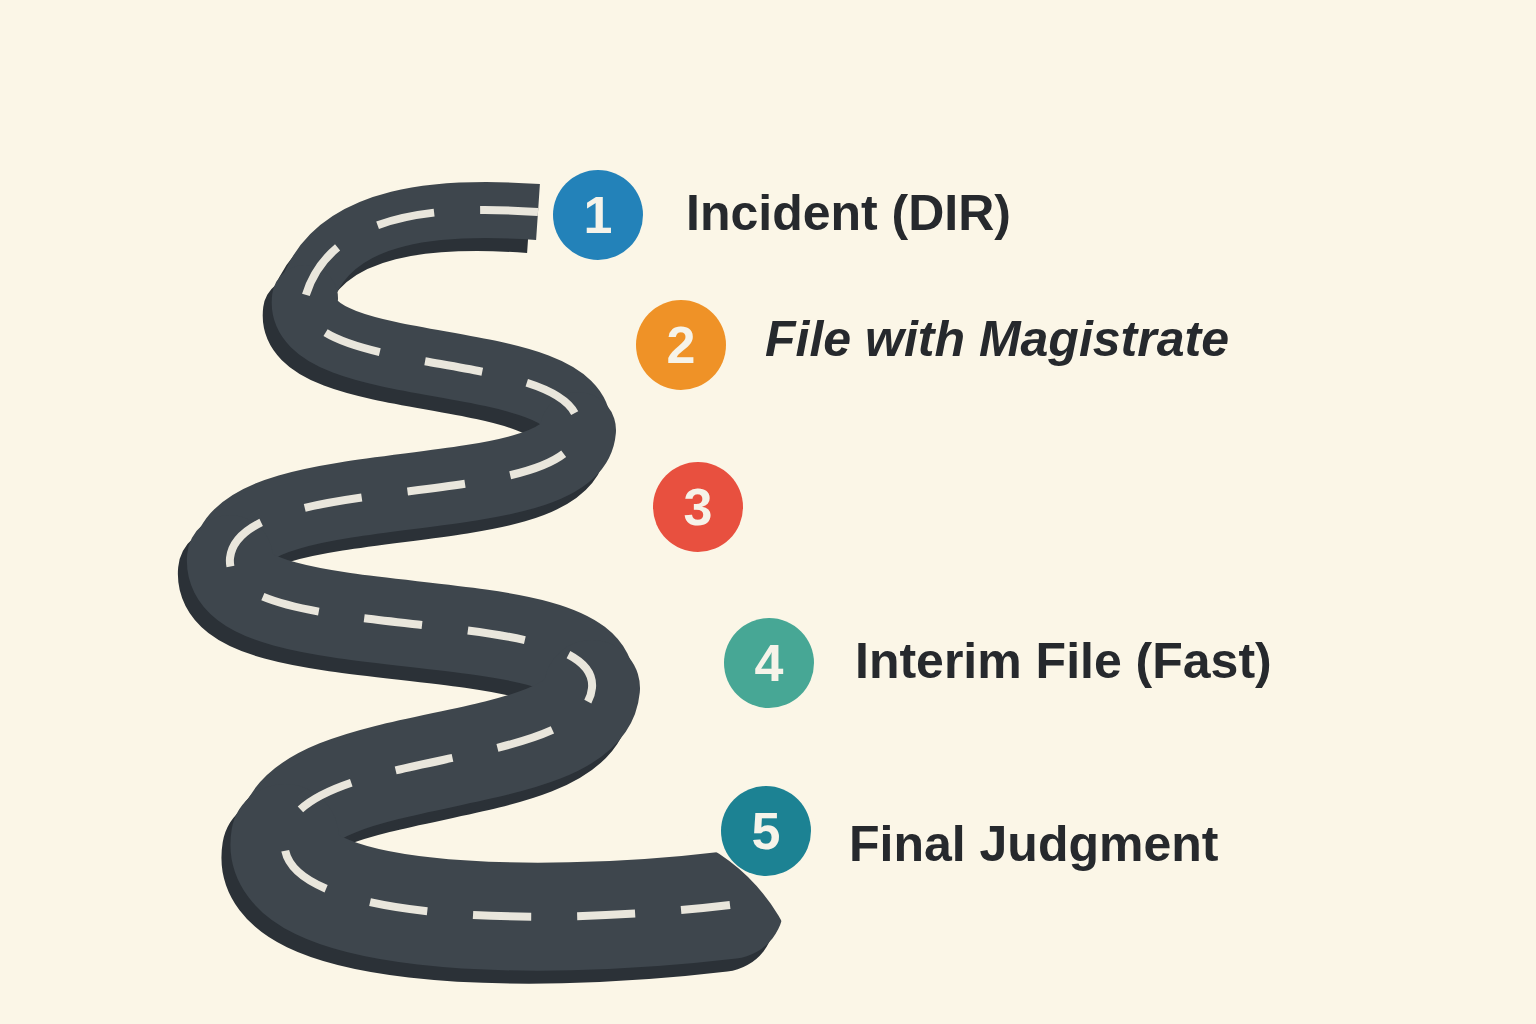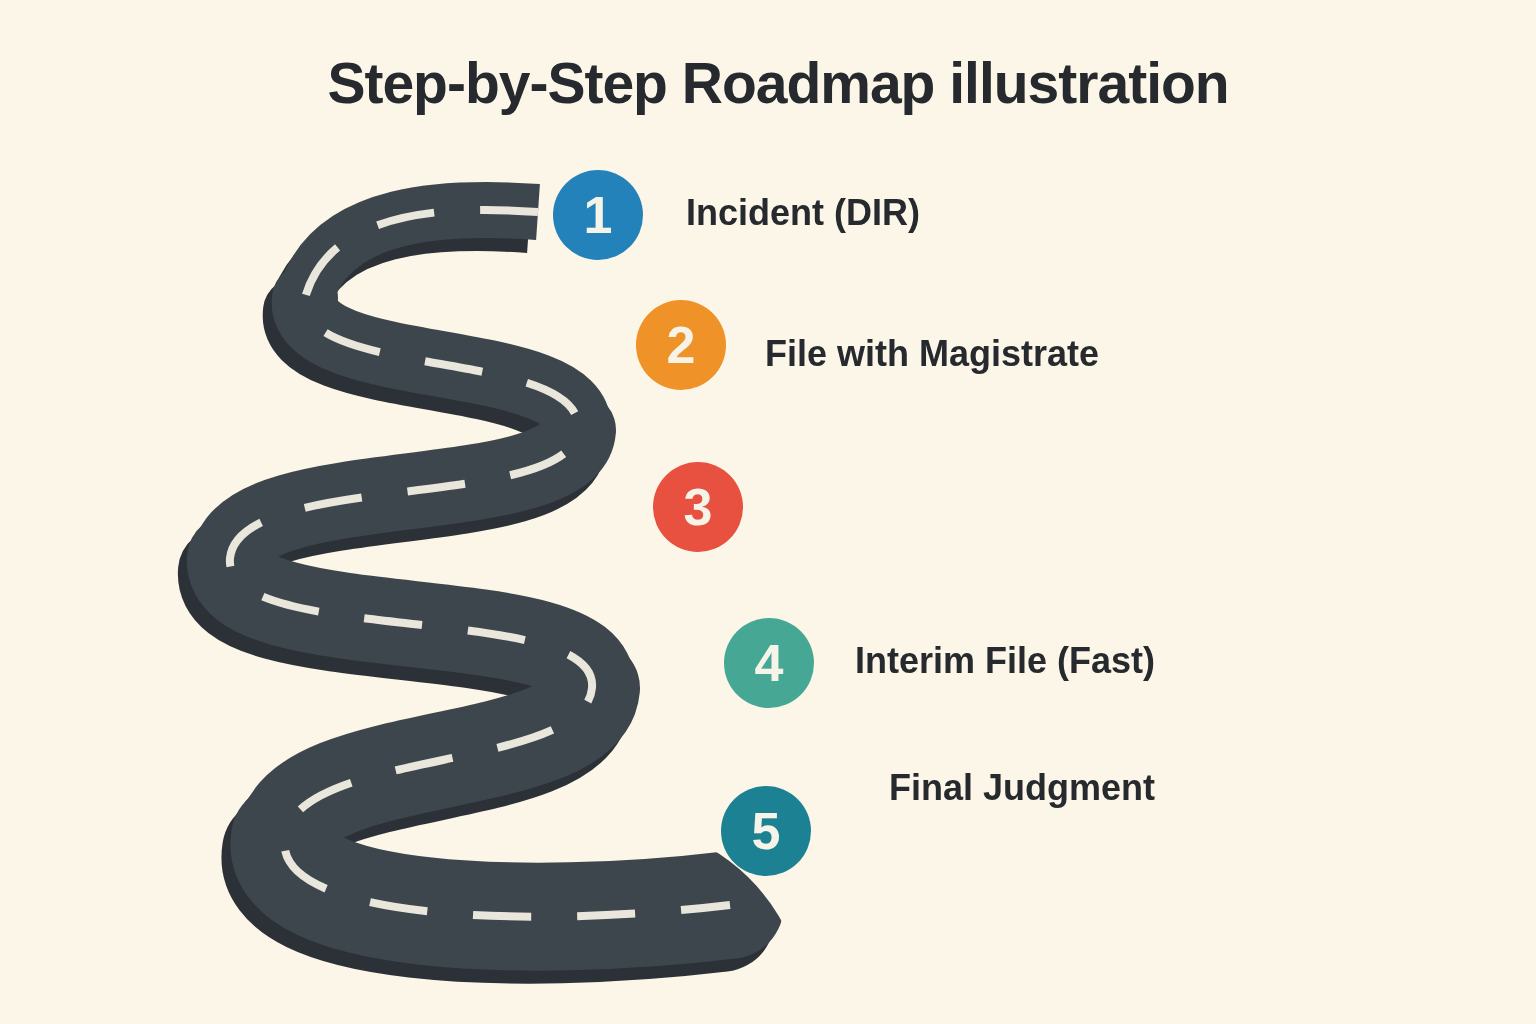--- a/index.html
+++ b/index.html
@@ -24,21 +24,21 @@
   .step-circle{
     position:absolute;width:90px;height:90px;border-radius:50%;
     display:flex;align-items:center;justify-content:center;
   }
   .step-number{
     font-size:52px;font-weight:700;color:var(--number_text,#f6f3e9);
     line-height:1;
   }
   .step-label{
     position:absolute;transform:translateY(-54%);white-space:nowrap;
-    font-size:36px;font-weight:700;color:var(--label_text,#26292d);
+    font-size:50px;font-weight:700;color:var(--label_text,#26292d);
   }
 </style>
 </head>
 <body>
 
 <div id="stage">
 
   <svg id="road-svg" width="1536" height="1024" viewBox="0 0 1536 1024">
 
     <g transform="translate(-9,13)">
@@ -57,39 +57,38 @@
       <path class="road-seg" stroke-width="86" stroke-linecap="round" d="M 230 558 C 222 648 600 600 592 688"></path>
       <path class="road-seg" stroke-width="96" stroke-linecap="round" d="M 592 688 C 584 772 295 748 285 838"></path>
       <path class="road-seg" stroke-width="108" stroke-linecap="round" d="M 285 838 C 272 918 520 930 730 905"></path>
     </g>
 
     <path class="road-dash" d="M 538 212 C 450 206 330 208 305 298 C 295 380 585 348 578 430 C 571 512 240 470 230 558 C 222 648 600 600 592 688 C 584 772 295 748 285 838 C 272 918 520 930 730 905"></path>
 
     <path class="end-mask" d="M 686 836 Q 760 868 792 942 L 836 942 L 836 816 Z"></path>
   </svg>
 
-  <h1 class="page-title">Step-by-Step Roadmap illustration</h1>
 
   <div class="step-circle" style="left: 553px; top: 170px; background: rgb(35, 130, 185);">
     <span class="step-number">1</span>
   </div>
   <div class="step-label" style="left:686px;top:215px;">Incident (DIR)</div>
 
   <div class="step-circle" style="left: 636px; top: 300px; background: rgb(239, 146, 39);">
     <span class="step-number">2</span>
   </div>
-  <div class="step-label" style="left:765px;top:356px;">File with Magistrate</div>
+  <div class="step-label" style="left:765px;top:341px;font-style:italic;">File with Magistrate</div>
 
   <div class="step-circle" style="left: 653px; top: 462px; background: rgb(232, 80, 63);">
     <span class="step-number">3</span>
   </div>
 
   <div class="step-circle" style="left: 724px; top: 618px; background: rgb(71, 167, 149);">
     <span class="step-number">4</span>
   </div>
   <div class="step-label" style="left:855px;top:663px;">Interim File (Fast)</div>
 
   <div class="step-circle" style="left: 721px; top: 786px; background: rgb(28, 130, 147);">
     <span class="step-number">5</span>
   </div>
-  <div class="step-label" style="left:849px;top:790px;margin-left:40px;">Final Judgment</div>
+  <div class="step-label" style="left:849px;top:846px;">Final Judgment</div>
 
 </div>
 
 </body></html>

